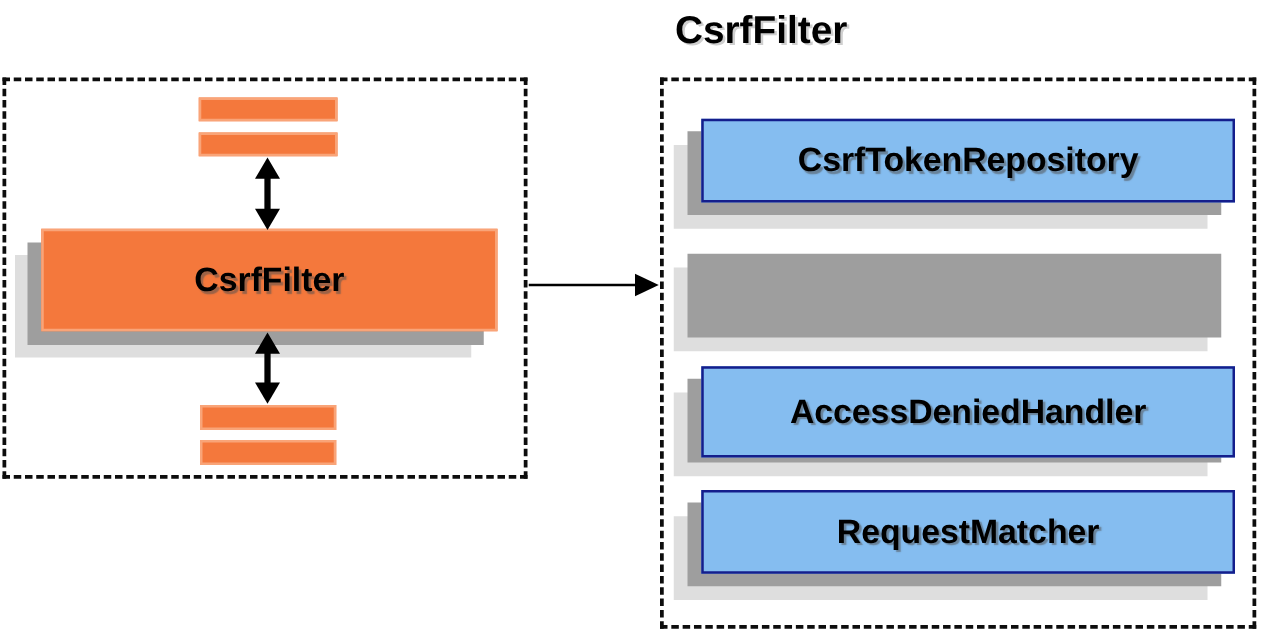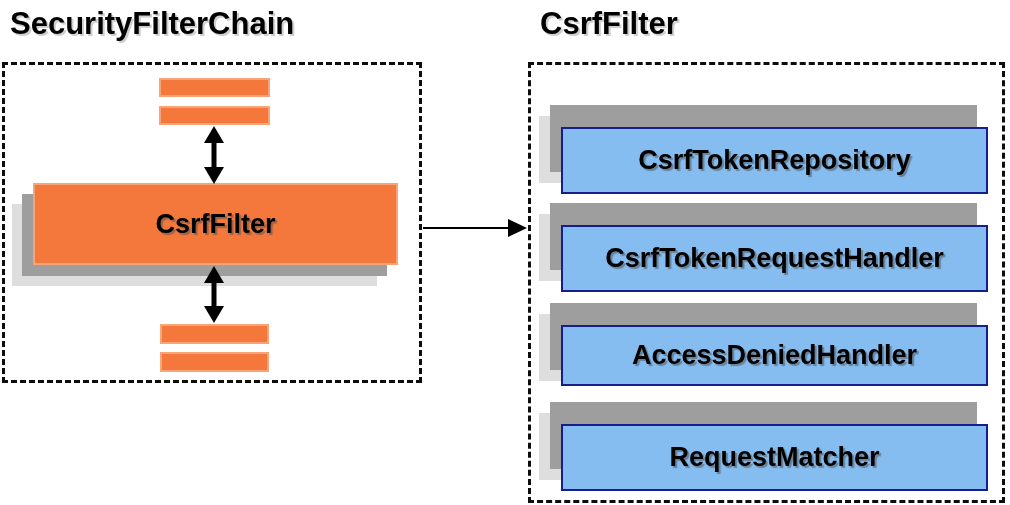--- a/index.html
+++ b/index.html
@@ -48,35 +48,33 @@
     text-shadow: 2px 2px 1px rgba(80,80,80,0.55);
     white-space: nowrap;
   }
   .node-orange {
     background: #f4783c;
     border: 2px solid #f9a478;
   }
   .node-blue {
     background: #85bdf0;
     border: 2px solid #141e8c;
-    margin-top: 32px;
   }
   .arrows-layer {
     position: absolute;
     left: 0; top: 0;
     width: 1010px; height: 505px;
     pointer-events: none;
   }
 </style>
 </head>
 <body>
 
 <div class="canvas">
 
-  <div class="title" style="left:10px; top:6px;">SecurityFilterChain</div>
   <div class="title" style="left:540px; top:6px;">CsrfFilter</div>
 
   <div class="dashed-box" style="left:2px; top:62px; width:420px; height:321px;"></div>
 
   <div class="bar" style="left:159px; top:78px;  width:111px; height:19px;"></div>
   <div class="bar" style="left:159px; top:106px; width:111px; height:19px;"></div>
 
   <div class="shadow-layer shadow-light" style="left:12px; top:204px; width:365px; height:82px;"></div>
   <div class="shadow-layer shadow-dark" style="left:22px; top:194px; width:365px; height:82px;"></div>
   <div class="node-box node-orange" style="left:33px; top:183px; width:365px; height:82px;">
@@ -89,27 +87,24 @@
   <div class="dashed-box" style="left:528px; top:62px; width:477px; height:441px;"></div>
 
   <div class="shadow-layer shadow-light" style="left:539px; top:116px; width:427px; height:67px;"></div>
   <div class="shadow-layer shadow-dark" style="left:550px; top:105px; width:427px; height:67px;"></div>
   <div class="node-box node-blue" style="left:561px; top:95px; width:427px; height:67px;">
     <span>CsrfTokenRepository</span>
   </div>
 
   <div class="shadow-layer shadow-light" style="left:539px; top:214px; width:427px; height:67px;"></div>
   <div class="shadow-layer shadow-dark" style="left:550px; top:203px; width:427px; height:67px;"></div>
-  <div class="node-box node-blue" style="left:561px; top:193px; width:427px; height:67px;">
-    <span>CsrfTokenRequestHandler</span>
-  </div>
 
   <div class="shadow-layer shadow-light" style="left:539px; top:314px; width:427px; height:67px;"></div>
   <div class="shadow-layer shadow-dark" style="left:550px; top:303px; width:427px; height:67px;"></div>
-  <div class="node-box node-blue" style="left:561px; top:293px; width:427px; height:61px;">
+  <div class="node-box node-blue" style="left:561px; top:293px; width:427px; height:73px;">
     <span>AccessDeniedHandler</span>
   </div>
 
   <div class="shadow-layer shadow-light" style="left:539px; top:413px; width:427px; height:67px;"></div>
   <div class="shadow-layer shadow-dark" style="left:550px; top:402px; width:427px; height:67px;"></div>
   <div class="node-box node-blue" style="left:561px; top:392px; width:427px; height:67px;justify-content:center;">
     <span>RequestMatcher</span>
   </div>
 
   <svg class="arrows-layer" viewBox="0 0 1010 505">

